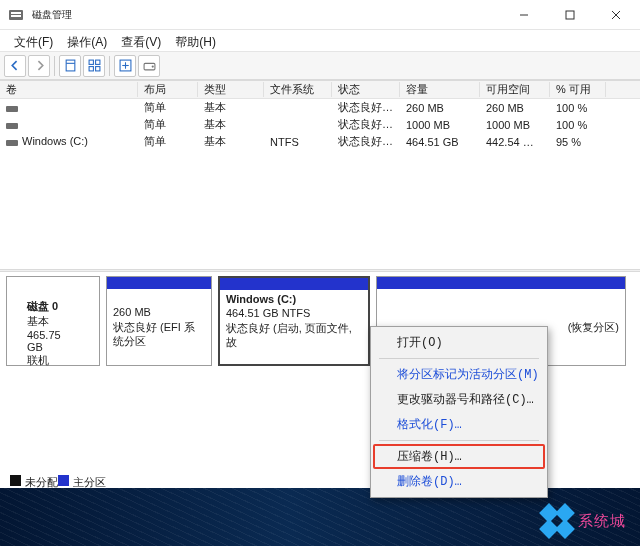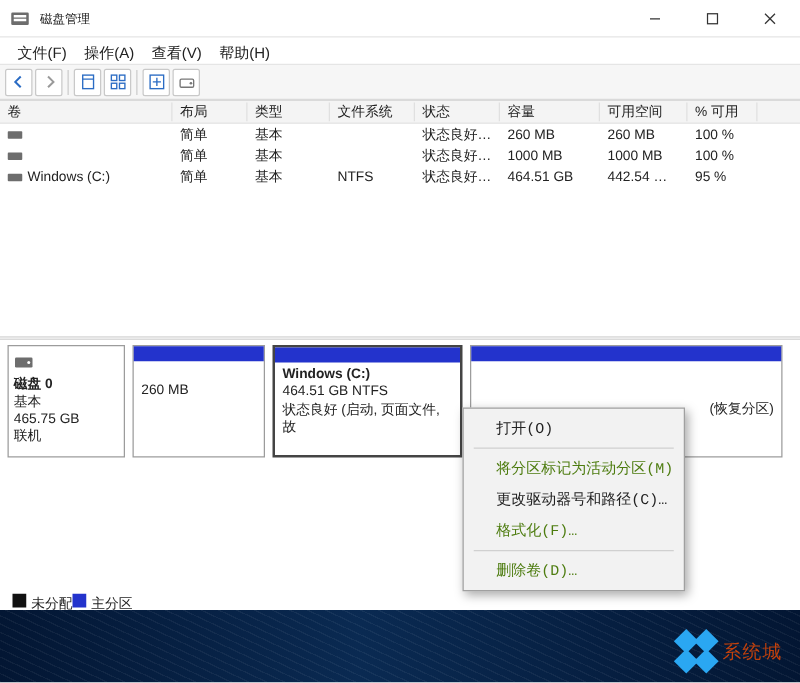--- a/index.html
+++ b/index.html
@@ -33,46 +33,46 @@
   .c4 { width: 68px; }
   .c5 { width: 80px; }
   .c6 { width: 70px; }
   .c7 { width: 56px; }
   .vicon { width: 12px; height: 10px; margin-right: 4px; display: inline-block; vertical-align: middle; }
   .tbody-wrap { height: 170px; overflow: hidden; position: relative; }
   
   .splitter { height: 3px; background: #f0f0f0; border-top: 1px solid #dadada; border-bottom: 1px solid #dadada; }
   .lower { padding: 4px 6px; }
   .diskrow { display: flex; gap: 6px; height: 90px; }
-  .diskhead { width: 94px; border: 1px solid #9c9c9c; background: #fff; padding: 4px; font-size: 11px; display: flex; flex-direction: column; position: relative; }
+  .diskhead { width: 94px; border: 1px solid #9c9c9c; background: #fff; padding: 20px; font-size: 11px; display: flex; flex-direction: column; position: relative; }
   .diskhead .dicon { width: 16px; height: 16px; margin-bottom: 2px; }
   .partition { border: 1px solid #9c9c9c; background: #fff; position: relative; display: flex; flex-direction: column; }
   .partition .bar { position: absolute; top: 0; left: 0; right: 0; height: 12px; background: #2333cc; }
   .partition.highlight { border: 2px solid #444; }
   .partition .pcontent { padding: 14px 6px 4px 6px; font-size: 11px; line-height: 1.3; overflow: hidden; }
   .p260 { width: 106px; }
   .pwin { width: 152px; }
   .precov { width: 250px; }
   
   .legend { position: absolute; bottom: 56px; left: 10px; display: flex; font-size: 11px; align-items: center; }
   .legend .swatch { width: 11px; height: 11px; background: #111; margin-right: 4px; display: inline-block; }
   .legend .swatch.blue { background: #2333cc; }
   
   .ctxmenu { position: absolute; left: 370px; top: 326px; width: 178px; background: #f2f2f2; border: 1px solid #a0a0a0; box-shadow: 2px 3px 8px rgba(0,0,0,0.35); padding: 3px 2px; font-size: 12px; z-index: 50; }
   .ctxmenu .mi { padding: 4px 10px 4px 24px; position: relative; cursor: default; white-space: nowrap; font-family: Liberation Mono, monospace; }
-  .ctxmenu .mi.disabled { color: #4d7c0f; }
+  .ctxmenu .mi.disabled { color: #1d4ed8; }
   .ctxmenu .msep { height: 1px; background: #d0d0d0; margin: 3px 6px; }
   .ctxmenu .mi.hl { outline: 2px solid #e83d2c; outline-offset: -2px; border-radius: 2px; }
   
   .footer { position: absolute; left: 0; right: 0; bottom: 0; height: 58px; background: linear-gradient(90deg,#031633,#0a2a52 45%,#031633); overflow: hidden; }
   .footer::before { content: ""; position: absolute; inset: 0; background: repeating-linear-gradient(25deg, rgba(255,255,255,0.05) 0 1px, transparent 1px 6px); }
   .wm { position: absolute; right: 14px; bottom: 10px; display: flex; align-items: center; color: #555; font-size: 15px; gap: 6px; }
   .wm .dgrid { display: grid; grid-template-columns: repeat(2,14px); gap: 2px; transform: none; }
   .wm .dgrid span { width: 14px; height: 14px; background:#2aa7f2; transform: rotate(45deg); }
-  .wm-text { color: #c2410c; letter-spacing: 1px; }
+  .wm-text { color: #ec4899; letter-spacing: 1px; }
 </style>
 </head>
 <body>
 
 <div class="titlebar">
   <svg class="icon" viewBox="0 0 16 16">
       <rect x="1" y="3" width="14" height="10" rx="1" fill="#6d6d6d"></rect>
       <rect x="3" y="5" width="10" height="2" fill="#fff"></rect>
       <rect x="3" y="8" width="10" height="2" fill="#fff"></rect>
     </svg>
@@ -209,20 +209,21 @@
       <span style="font-weight:bold">磁盘 0</span>
       <span>基本</span>
       <span>465.75 GB</span>
       <span>联机</span>
     </div>
     <div class="partition p260">
       <div class="bar"></div>
       <div class="pcontent">
         <div>&nbsp;</div>
         <div>260 MB</div>
+        <div>状态良好 (EFI 系统分区</div>
       </div>
     </div>
     <div class="partition pwin highlight">
       <div class="bar"></div>
       <div class="pcontent">
         <div style="font-weight:bold">Windows  (C:)</div>
         <div>464.51 GB NTFS</div>
         <div>状态良好 (启动, 页面文件, 故</div>
       </div>
     </div>
@@ -242,20 +243,21 @@
   <span><span class="swatch blue"></span><span>主分区</span></span>
 </div>
 
 <div class="ctxmenu">
   <div class="mi">打开(O)</div>
   <div class="msep"></div>
   <div class="mi disabled">将分区标记为活动分区(M)</div>
   <div class="mi">更改驱动器号和路径(C)…</div>
   <div class="mi disabled">格式化(F)…</div>
   <div class="msep"></div>
+  <div class="mi hl">压缩卷(H)…</div>
   <div class="mi disabled">删除卷(D)…</div>
 
 </div>
 
 <div class="footer"></div>
 <div class="wm">
   <div class="dgrid">
       <span></span>
       <span></span>
       <span></span>

